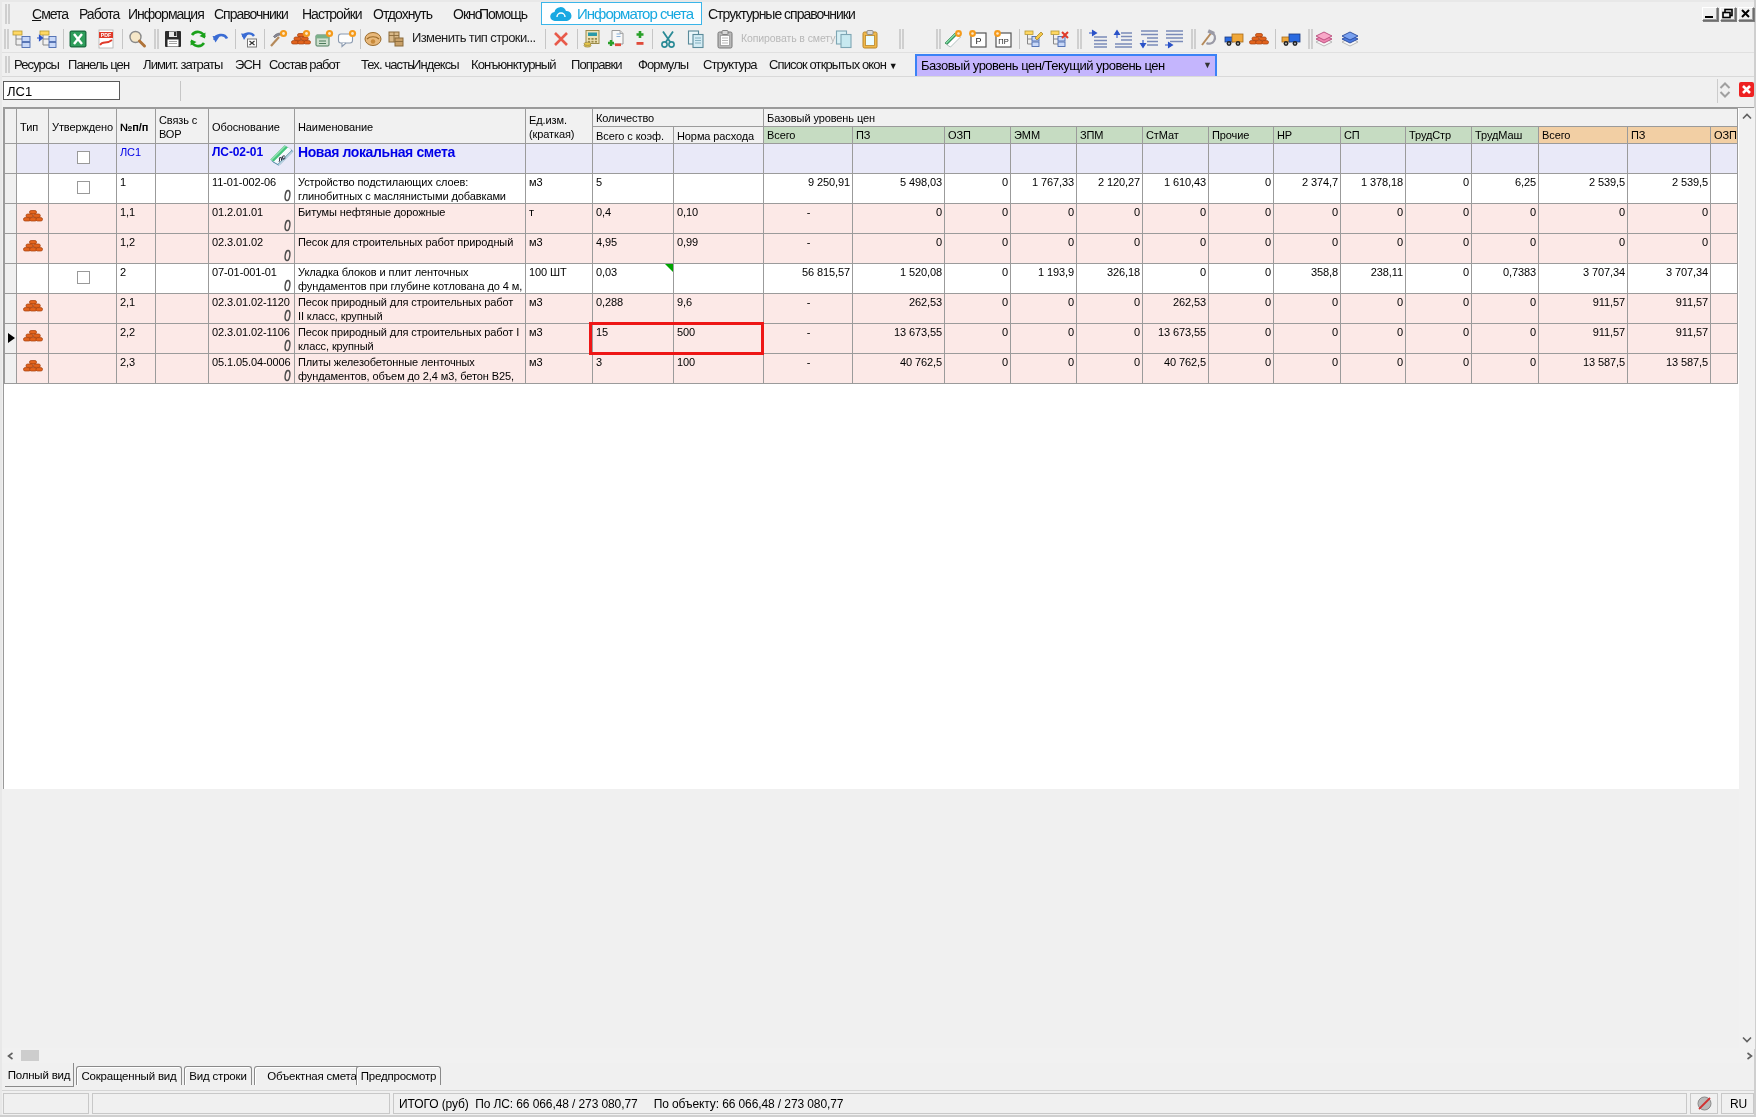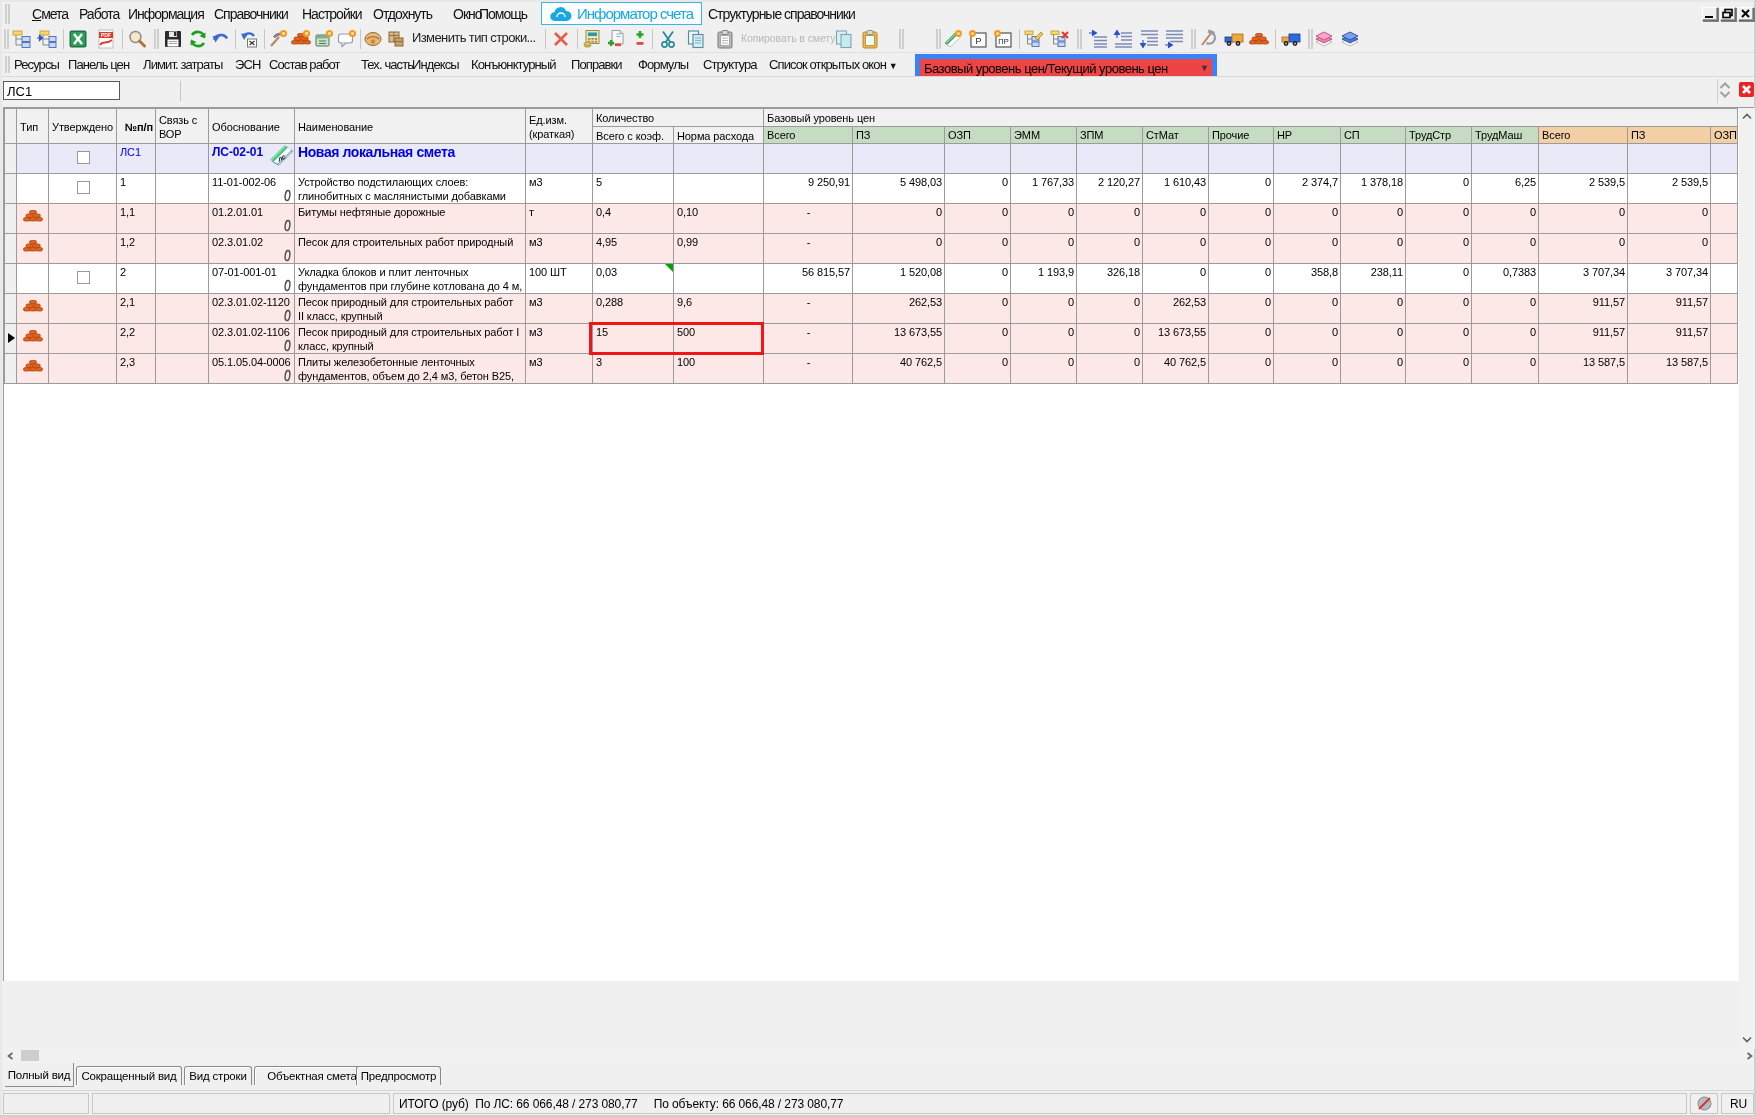--- a/index.html
+++ b/index.html
@@ -15,21 +15,21 @@
   #toolbar1 { position:absolute; left:2px; top:26px; width:1752px; height:27px; background:#f0f0f0; border-bottom:1px solid #e0e0e0; }
   #toolbar2 { position:absolute; left:2px; top:54px; width:1752px; height:22px; background:#f0f0f0; }
   .tsep { position:absolute; top:3px; width:1px; height:20px; background:#c6c6c6; }
   .grip { position:absolute; top:3px; width:5px; height:20px; border-left:2px solid #cfcfcf; border-right:2px solid #cfcfcf; }
   .ticon { position:absolute; top:3px; width:20px; height:20px; }
   .t2item { position:absolute; top:3px; font-size:13px; letter-spacing:-0.9px; color:#111; white-space:nowrap; margin-left:-3px; }
   
   #addr { position:absolute; left:2px; top:76px; width:1752px; height:29px; background:#f0f0f0; border-top:1px solid #d9d9d9; }
   #addrinput { position:absolute; left:1px; top:4px; width:117px; height:19px; background:#fff; border:1px solid #5a5a5a; font-size:13px; padding:2px 0 0 3px; }
   
-  #tablearea { position:absolute; left:3px; top:107px; width:1751px; height:874px; background:#fff; border-left:1px solid #9a9a9a; border-top:1px solid #9a9a9a; }
+  #tablearea { position:absolute; left:3px; top:107px; width:1751px; height:682px; background:#fff; border-left:1px solid #9a9a9a; border-top:1px solid #9a9a9a; }
   #grid { border-collapse:collapse; table-layout:fixed; width:1733px; }
   #grid td { border:1px solid #9b9b9b; font-size:11px; letter-spacing:-0.1px; padding:1px 2px 0 3px; vertical-align:top; overflow:hidden; line-height:14px; white-space:nowrap; }
   #grid tr.hr1 td { height:18px; }
   #grid tr.hr2 td { height:17px; }
   #grid tr.dr td { height:30px; }
   td.mk { background:#f0f0f0; padding:0; }
   #grid td.hd { background:#f1f1f1; vertical-align:middle; }
   td.g { background:#c6dcc2; }
   td.o { background:#f2cfa4; }
   tr.lav td { background:#e9e9f8; }
@@ -362,21 +362,21 @@
   <span class="t2item" style="left:144px;">Лимит. затраты</span>
   <span class="t2item" style="left:236px;">ЭСН</span>
   <span class="t2item" style="left:270px;">Состав работ</span>
   <span class="t2item" style="left:362px;">Тех. часть</span>
   <span class="t2item" style="left:413px;">Индексы</span>
   <span class="t2item" style="left:472px;">Конъюнктурный</span>
   <span class="t2item" style="left:572px;">Поправки</span>
   <span class="t2item" style="left:639px;">Формулы</span>
   <span class="t2item" style="left:704px;">Структура</span>
   <span class="t2item" style="left:770px;">Список открытых окон <span style="font-size:9px;">▼</span></span>
-  <div class="abs" style="left:913px;top:0;width:302px;height:28px;background:#ef4444;border:5px solid #3b82f6;">
+  <div class="abs" style="left:913px;top:0;width:302px;height:28px;background:#c4b5fd;border:2px solid #3b82f6;">
     <span style="position:absolute;left:4px;top:2px;font-size:13px;letter-spacing:-0.5px;white-space:nowrap;">Базовый уровень цен/Текущий уровень цен</span>
     <span style="position:absolute;right:3px;top:4px;font-size:9px;color:#333;">▼</span>
   </div>
 </div>
 
 <div id="addr">
   <input id="addrinput" value="ЛС1" readonly="" style="">
   <div class="tsep" style="left:178px;top:4px;height:20px;"></div>
   <div class="abs" style="left:1715px;top:2px;width:1px;height:24px;background:#cccccc;"></div>
   <svg class="abs" style="left:1716px;top:3px;" width="14" height="20" viewBox="0 0 14 20">
@@ -416,21 +416,21 @@
         <col style="width:67px">
         <col style="width:89px">
         <col style="width:83px">
         <col style="width:27px">
 </colgroup>
 <tbody>
         <tr class="hr1">
   <td class="mk" rowspan="2"></td>
   <td class="hd" rowspan="2">Тип</td>
   <td class="hd" rowspan="2">Утверждено</td>
-  <td class="hd" rowspan="2" style="font-weight:bold;text-align:right;">№п/п</td>
+  <td class="hd" rowspan="2" style="font-weight:bold;">№п/п</td>
   <td class="hd wrap2" rowspan="2">Связь с<br>ВОР</td>
   <td class="hd" rowspan="2">Обоснование</td>
   <td class="hd" rowspan="2">Наименование</td>
   <td class="hd wrap2" rowspan="2">Ед.изм.<br>(краткая)</td>
   <td class="hd" colspan="2">Количество</td>
   <td class="hd" colspan="14">Базовый уровень цен</td>
 </tr>
 <tr class="hr2">
   <td class="hd">Всего с коэф.</td>
   <td class="hd">Норма расхода</td>

